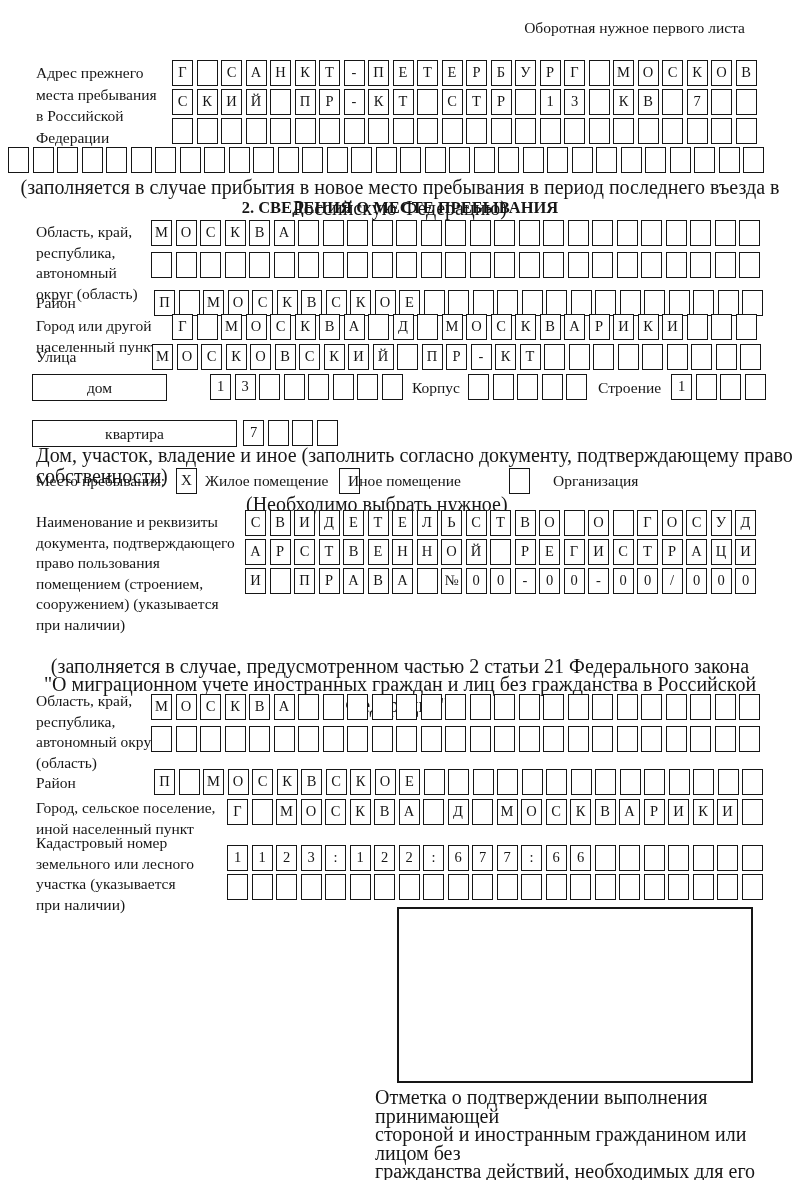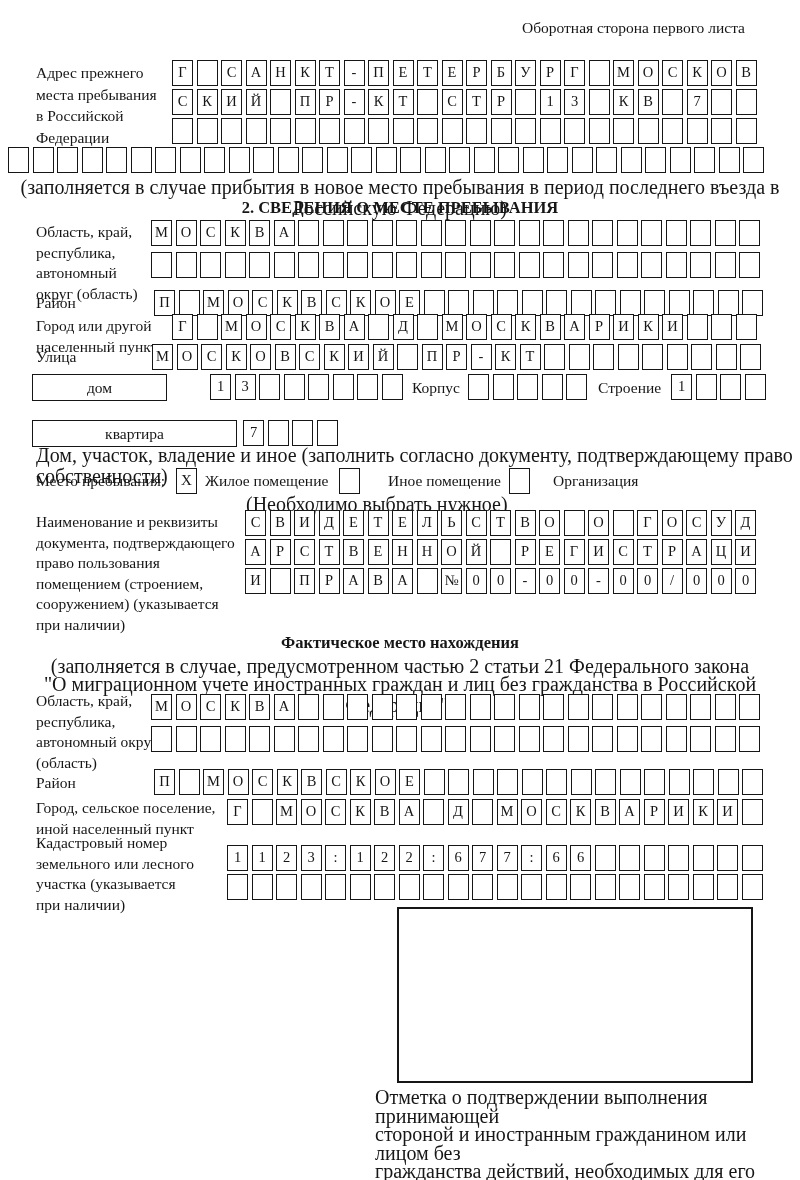--- a/index.html
+++ b/index.html
@@ -47,21 +47,21 @@
   .stamp-box{
     position:absolute;left:397px;top:907px;width:356px;height:176px;
     box-sizing:border-box;border:2px solid #161616;background:#fff;
   }
 </style>
 </head>
 <body>
 
 <div class="page">
 
-  <div class="lbl" style="left:0;top:18px;width:745px;text-align:right;">Оборотная сторона первого листа</div>
+  <div class="lbl" style="left:0;top:18px;width:745px;text-align:right;">Оборотная нужное первого листа</div>
 
   <div class="lbl" style="left:36px;top:62px;line-height:21.5px;">Адрес прежнего
 места пребывания
 в Российской
 Федерации</div>
   <div class="row" style="left:172px;top:60px;">
       <span class="cb">Г</span>
       <span class="cb"></span>
       <span class="cb">С</span>
       <span class="cb">А</span>
@@ -354,21 +354,21 @@
       <span class="cb">7</span>
       <span class="cb"></span>
       <span class="cb"></span>
       <span class="cb"></span>
     </div>
 
   <div class="lbl" style="left:36px;top:471px;">Место пребывания:</div>
   <div class="chk" style="left:176px;top:468px;">X</div>
   <div class="lbl" style="left:205px;top:471px;">Жилое помещение</div>
   <div class="chk" style="left:339px;top:468px;"></div>
-  <div class="lbl" style="left:388px;top:471px;text-align:right;">Иное помещение</div>
+  <div class="lbl" style="left:348px;top:471px;text-align:right;">Иное помещение</div>
   <div class="chk" style="left:509px;top:468px;"></div>
   <div class="lbl" style="left:553px;top:471px;">Организация</div>
   <div class="lbl note" style="left:246px;top:494px;">(Необходимо выбрать нужное)</div>
 
   <div class="lbl" style="left:36px;top:512px;line-height:20.6px;">Наименование и реквизиты
 документа, подтверждающего
 право пользования
 помещением (строением,
 сооружением) (указывается
 при наличии)</div>
@@ -435,21 +435,20 @@
       <span class="cb">0</span>
       <span class="cb">-</span>
       <span class="cb">0</span>
       <span class="cb">0</span>
       <span class="cb">/</span>
       <span class="cb">0</span>
       <span class="cb">0</span>
       <span class="cb">0</span>
     </div>
 
-  <div class="title" style="top:633px;">Фактическое место нахождения</div>
   <div class="lbl note center-note" style="top:656px;">(заполняется в случае, предусмотренном частью 2 статьи 21 Федерального закона</div>
   <div class="lbl note center-note" style="top:674px;">"О миграционном учете иностранных граждан и лиц без гражданства в Российской Федерации")</div>
 
   <div class="lbl" style="left:36px;top:691px;">Область, край,
 республика,
 автономный округ
 (область)</div>
   <div class="row" style="left:151px;top:694px;">
       <span class="cb">М</span>
       <span class="cb">О</span>

